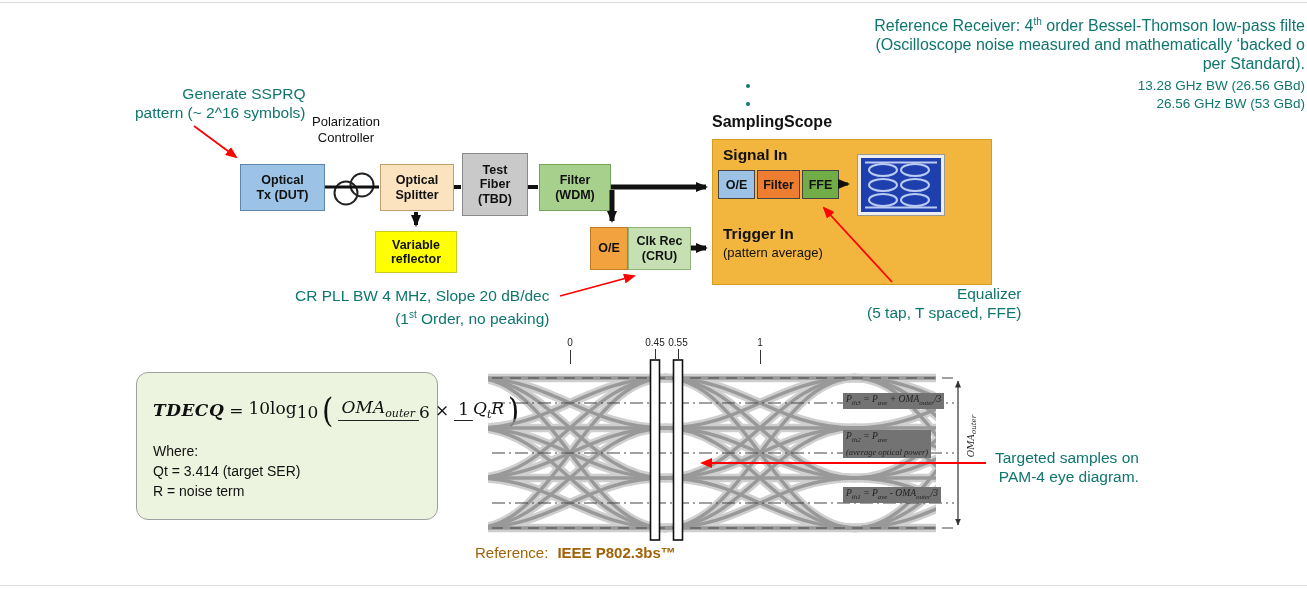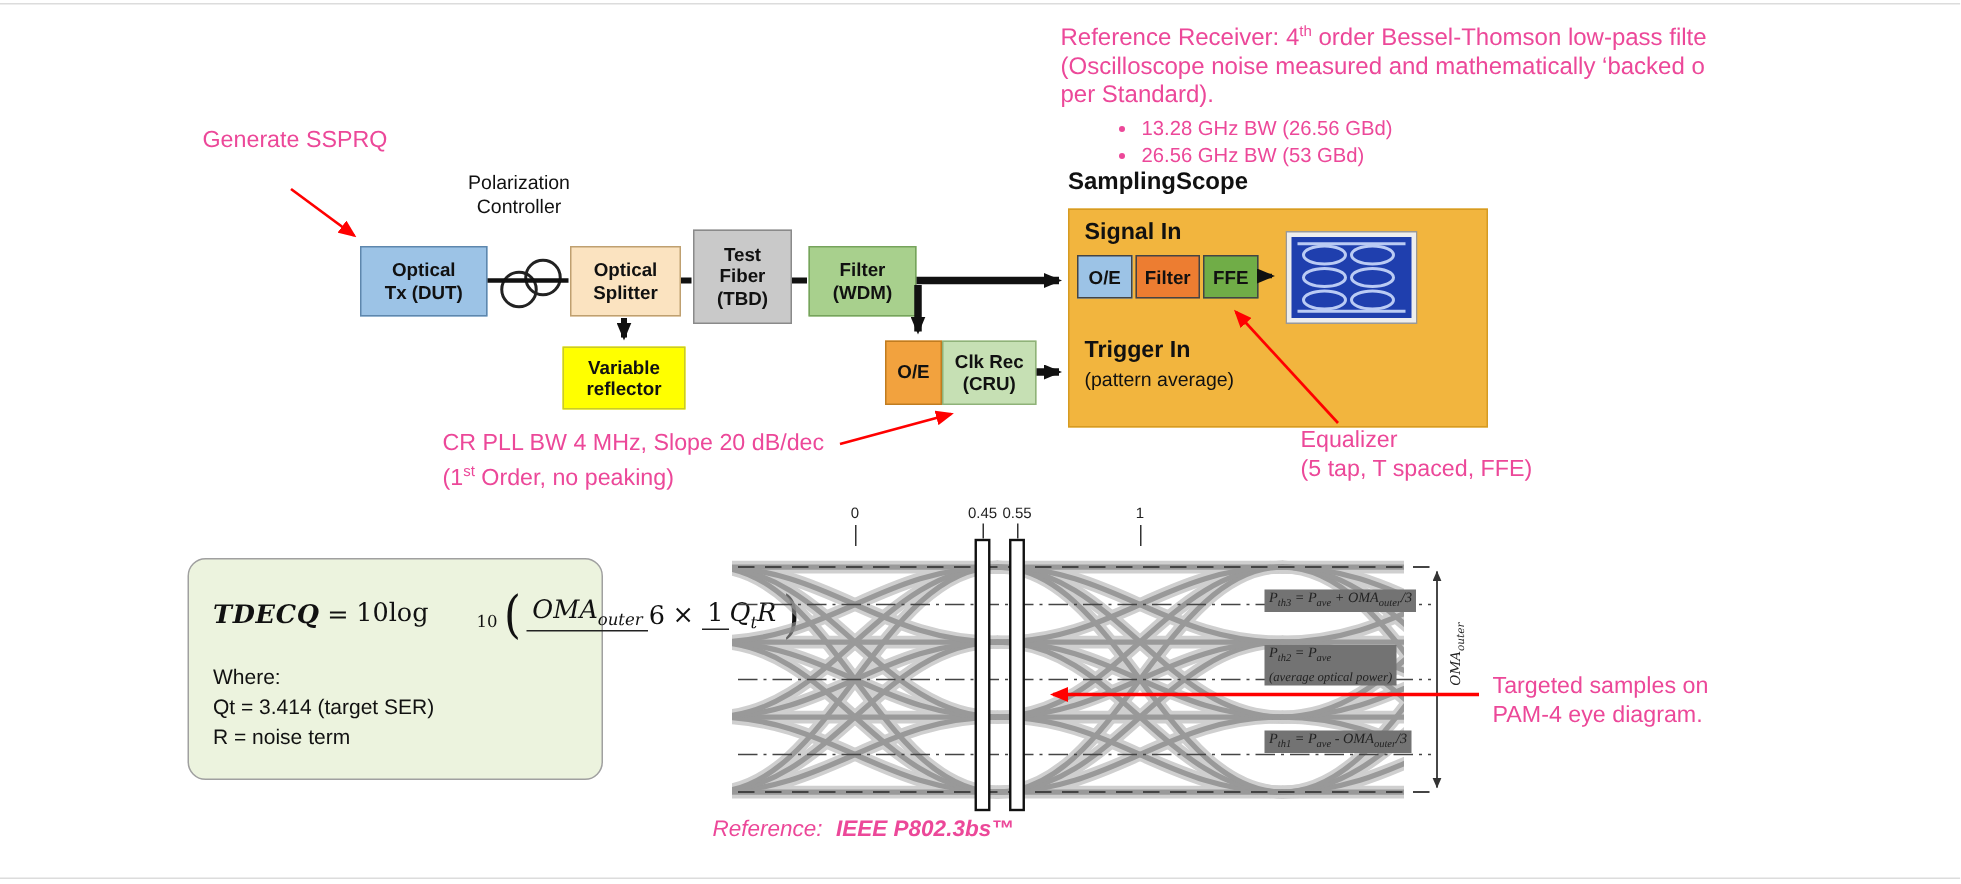--- a/index.html
+++ b/index.html
@@ -1,56 +1,56 @@
 <!DOCTYPE html>
 <html><head>
 <meta charset="utf-8">
 <style>
   html,body{margin:0;padding:0;background:#fff;}
   .slide{position:relative;width:1307px;height:589px;background:#fff;overflow:hidden;
          font-family:"Liberation Sans",sans-serif;color:#111;}
   .abs{position:absolute;}
   .hairline{position:absolute;left:0;width:1307px;height:1px;background:#dcdcdc;}
-  .red{position:absolute;color:#ec4899;font-size:15.5px;line-height:19px;white-space:nowrap;}
+  .red{position:absolute;color:#0f766e;font-size:15.5px;line-height:19px;white-space:nowrap;text-align:right;}
   .red sup{font-size:10px;}
   .red-bullets{margin:4px 0 0 36px;padding-left:18px;font-size:13.5px;line-height:18px;}
   .red-bullets li{margin:0;}
   .blk-label{position:absolute;font-size:13px;line-height:16px;color:#111;}
   .box{position:absolute;display:flex;flex-direction:column;align-items:center;justify-content:center;
        text-align:center;font-size:12.5px;line-height:14.5px;font-weight:700;color:#111;box-sizing:border-box;}
   .overlay{position:absolute;left:0;top:0;pointer-events:none;}
   .scope-title{position:absolute;font-weight:700;font-size:16px;text-align:left;}
   .scope-head{position:absolute;font-weight:700;font-size:15.5px;}
   .scope-sub{position:absolute;font-size:13px;}
   .scope-box{position:absolute;display:flex;align-items:center;justify-content:center;
              font-size:12.5px;font-weight:700;border:1px solid #444;box-sizing:border-box;}
   
   .formula-panel{position:absolute;background:#ecf3de;border:1px solid #a0a0a0;border-radius:12px;box-sizing:border-box;}
   .formula-row{position:absolute;display:flex;align-items:center;gap:5px;
                font-family:"DejaVu Serif",serif;font-size:17px;color:#111;}
   .fv{font-style:italic;}
   .flhs{font-style:italic;font-weight:600;letter-spacing:.5px;}
   .fsub{font-size:11px;font-style:italic;}
-  .fsub-u{font-size:11px;font-style:normal;margin-left:32px;}
+  .fsub-u{font-size:17px;font-style:normal;}
   .paren{font-size:34px;font-weight:300;line-height:1;transform:scaleX(.85);margin:0 -2px;}
   .frac{display:inline-flex;flex-direction:row;align-items:flex-end;line-height:1.05;}
   .frac .num{border-bottom:1.3px solid #222;padding:0 4px 1px;}
   .frac .den{padding-top:1px;}
   .plain-line{position:absolute;font-size:14px;color:#111;white-space:nowrap;}
   
   .eye-wrap{position:absolute;}
   .tick-label{position:absolute;font-size:10px;color:#222;text-align:center;}
   .tick{position:absolute;width:1px;background:#333;}
   .th-label{position:absolute;font-family:Liberation Serif, serif;font-style:italic;font-size:9.5px;
             color:#222;background:#737373;padding:0 3px;white-space:nowrap;line-height:12px;}
   .th-label sub{font-size:7px;}
   .oma-vert{position:absolute;writing-mode:vertical-rl;transform:rotate(180deg);
             font-family:"DejaVu Serif",serif;font-style:italic;font-size:9px;color:#222;}
   .oma-vert sub{font-size:7px;}
-  .footer-ref{position:absolute;display:flex;gap:9px;font-style:italic;font-size:15px;color:#ec4899;}
+  .footer-ref{position:absolute;display:flex;gap:9px;font-size:15px;color:#a16207;}
   .footer-ref .val{font-weight:700;}
   .nowrap{white-space:nowrap;}
 </style>
 </head>
 <body>
 
 <div class="slide">
 
   <div class="hairline" style="top:2px"></div>
   <div class="hairline" style="top:585px"></div>
@@ -60,20 +60,21 @@
     <div class="nowrap">(Oscilloscope noise measured and mathematically ‘backed o</div>
     <div class="nowrap">per Standard).</div>
     <ul class="red-bullets">
       <li>13.28 GHz BW (26.56 GBd)</li>
       <li>26.56 GHz BW (53 GBd)</li>
     </ul>
   </div>
 
   <div class="red" style="left:135px;top:84px">
     <div>Generate SSPRQ</div>
+    <div>pattern (~ 2^16 symbols)</div>
   </div>
 
   <div class="blk-label" style="left:301px;top:114px;width:90px;text-align:center">
     <div>Polarization</div>
     <div>Controller</div>
   </div>
 
   <div class="box" style="left:240px;top:164px;width:85px;height:47px;background:#9cc3e6;border:1px solid #5e87ad">
     <div>Optical</div>
     <div>Tx (DUT)</div>
@@ -144,21 +145,21 @@
   <div class="red" style="left:295px;top:286px">
     <div>CR PLL BW 4 MHz, Slope 20 dB/dec</div>
     <div><span>(1</span><sup>st</sup><span> Order, no peaking)</span></div>
   </div>
 
   <div class="red" style="left:867px;top:284px">
     <div>Equalizer</div>
     <div>(5 tap, T spaced, FFE)</div>
   </div>
 
-  <div class="formula-panel" style="left:125px;top:372px;width:277px;height:148px">
+  <div class="formula-panel" style="left:136px;top:372px;width:302px;height:148px">
     <div class="formula-row" style="left:16px;top:20px">
       <span class="flhs">TDECQ</span>
       <span>=</span>
       <span><span>10log</span><sub class="fsub-u">10</sub></span>
       <span class="paren">(</span>
       <span class="frac">
         <span class="num"><span class="fv">OMA</span><sub class="fsub">outer</sub></span>
         <span class="den">6</span>
       </span>
       <span>×</span>

